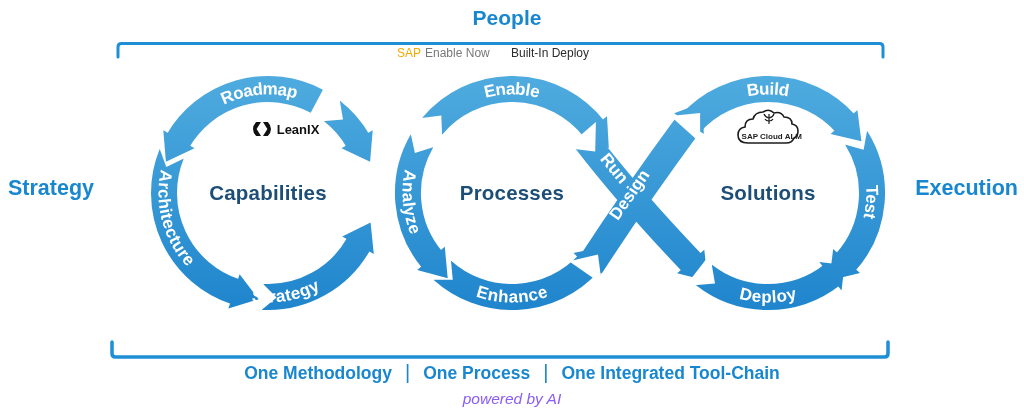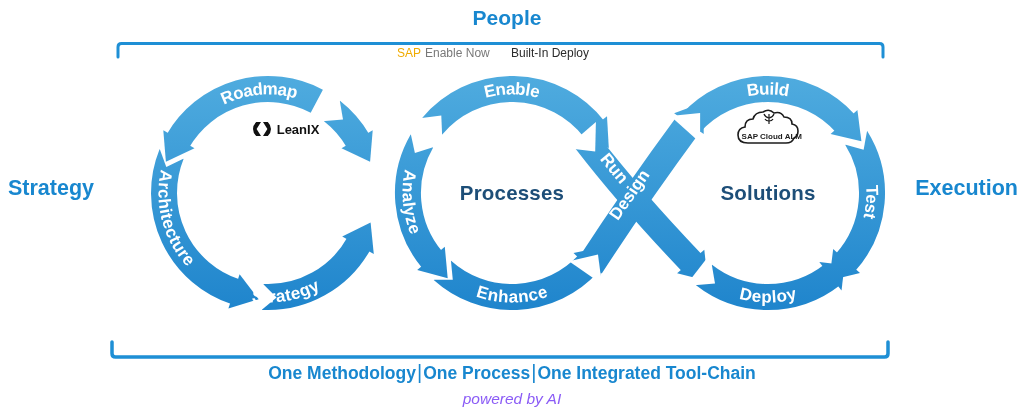--- a/index.html
+++ b/index.html
@@ -9,21 +9,21 @@
   .people{left:0;right:10px;top:6px;text-align:center;font-size:21px;font-weight:bold;color:#1887cf;}
   .partner{top:46px;font-size:12px;font-weight:normal;white-space:nowrap;}
   .partner .sap{color:#f0ab00;}
   .partner .rest{color:#787878;margin-left:4px;}
   .builtin{color:#2b2b2b;}
   .side-label{top:176px;font-size:21.5px;font-weight:bold;color:#1887cf;}
   .loop-title{top:181px;width:220px;text-align:center;font-size:20.5px;font-weight:bold;color:#1d4e78;letter-spacing:.2px;}
   .logo-row{display:flex;align-items:center;justify-content:center;gap:6px;height:18px;}
   .logo-text{font-size:13px;font-weight:bold;color:#111;white-space:nowrap;}
   .cloud-label{width:68px;text-align:right;font-size:8px;font-weight:bold;color:#1c1c1c;white-space:nowrap;}
-  .footer-line{top:362px;left:0;width:100%;display:flex;justify-content:center;align-items:center;gap:1px;
+  .footer-line{top:362px;left:0;width:100%;display:flex;justify-content:center;align-items:center;gap:13px;
                font-size:17.5px;font-weight:bold;color:#1887cf;}
   .footer-sep{font-weight:400;font-size:20px;color:#1887cf;transform:translateY(-1px);}
   .tagline{top:390px;left:0;width:100%;text-align:center;font-style:italic;font-size:15.5px;color:#8b5cf6;}
   svg text.band{font-family:"Liberation Sans", sans-serif;font-size:17px;font-weight:bold;fill:#ffffff;}
 </style>
 </head>
 <body>
 
 <div class="stage">
 
@@ -162,20 +162,21 @@
   <div class="abs people">People</div>
 
   <div class="abs partner" style="left:397px;">
     <span class="sap">SAP</span><span class="rest">Enable Now</span>
   </div>
   <div class="abs partner builtin" style="left:511px;">Built-In Deploy</div>
 
   <div class="abs side-label" style="left:8px;">Strategy</div>
   <div class="abs side-label" style="right:6px;">Execution</div>
 
+  <div class="abs loop-title" style="left:158px;">Capabilities</div>
   <div class="abs loop-title" style="left:402px;">Processes</div>
   <div class="abs loop-title" style="left:658px;">Solutions</div>
 
   <div class="abs logo-row" style="left:228px;top:120px;width:116px;">
     <svg width="18" height="14" viewBox="0 0 18 14">
       <path d="M8,0 L3.2,0 Q0,3.2 0,7 Q0,10.8 3.2,14 L8,14 L3.6,7 Z" fill="#111"></path>
       <path d="M10,0 L14.8,0 Q18,3.2 18,7 Q18,10.8 14.8,14 L10,14 L14.4,7 Z" fill="#111"></path>
     </svg>
     <span class="logo-text">LeanIX</span>
   </div>

